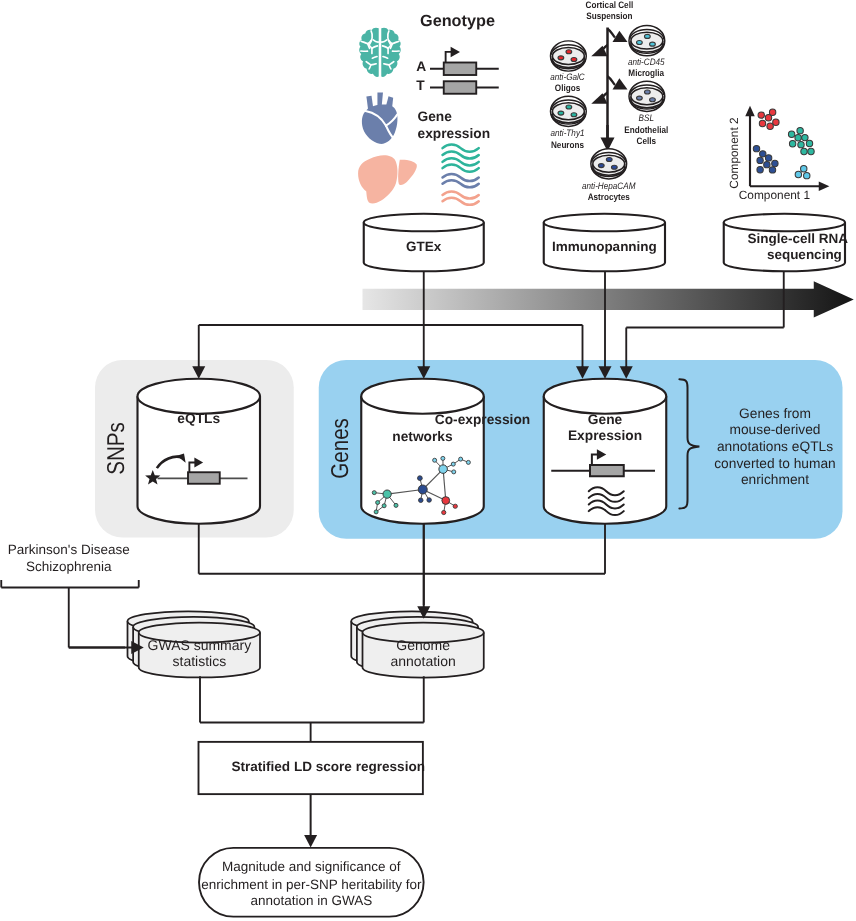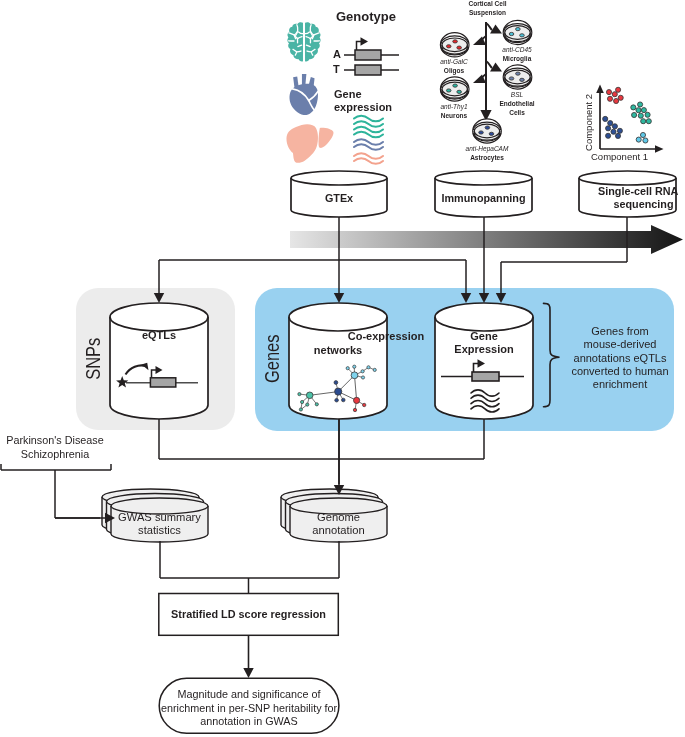--- a/index.html
+++ b/index.html
@@ -411,17 +411,17 @@
 <div class="tx" style="left:560px;top:338.3px;font-size:11px;width:120px;text-align:center;">mouse-derived</div>
 <div class="tx" style="left:560px;top:351.6px;font-size:11px;width:120px;text-align:center;">annotations eQTLs</div>
 <div class="tx" style="left:560px;top:364.9px;font-size:11px;width:120px;text-align:center;">converted to human</div>
 <div class="tx" style="left:560px;top:378.2px;font-size:11px;width:120px;text-align:center;">enrichment</div>
 <div class="tx" style="left:0px;top:434px;font-size:10.8px;width:110px;text-align:center;">Parkinson's Disease</div>
 <div class="tx" style="left:0px;top:447.5px;font-size:10.8px;width:110px;text-align:center;">Schizophrenia</div>
 <div class="tx" style="left:111px;top:510.5px;font-size:11.2px;width:97px;text-align:center;">GWAS summary</div>
 <div class="tx" style="left:111px;top:524px;font-size:11.2px;width:97px;text-align:center;">statistics</div>
 <div class="tx" style="left:290px;top:510.5px;font-size:11.2px;width:97px;text-align:center;">Genome</div>
 <div class="tx" style="left:290px;top:524px;font-size:11.2px;width:97px;text-align:center;">annotation</div>
-<div class="tx b" style="left:158.8px;top:608px;font-size:10.85px;width:179.5px;text-align:center;">Stratified LD score regression</div>
+<div class="tx b" style="left:158.8px;top:608px;font-size:10.85px;width:179.5px;text-align:center;padding-left:14px;">Stratified LD score regression</div>
 <div class="tx" style="left:159.2px;top:687.5px;font-size:10.8px;width:179.7px;text-align:center;">Magnitude and significance of</div>
 <div class="tx" style="left:159.2px;top:701.8px;font-size:10.8px;width:179.7px;text-align:center;">enrichment in per-SNP heritability for</div>
 <div class="tx" style="left:159.2px;top:715.2px;font-size:10.8px;width:179.7px;text-align:center;">annotation in GWAS</div>
 </div>
 
 </body></html>

